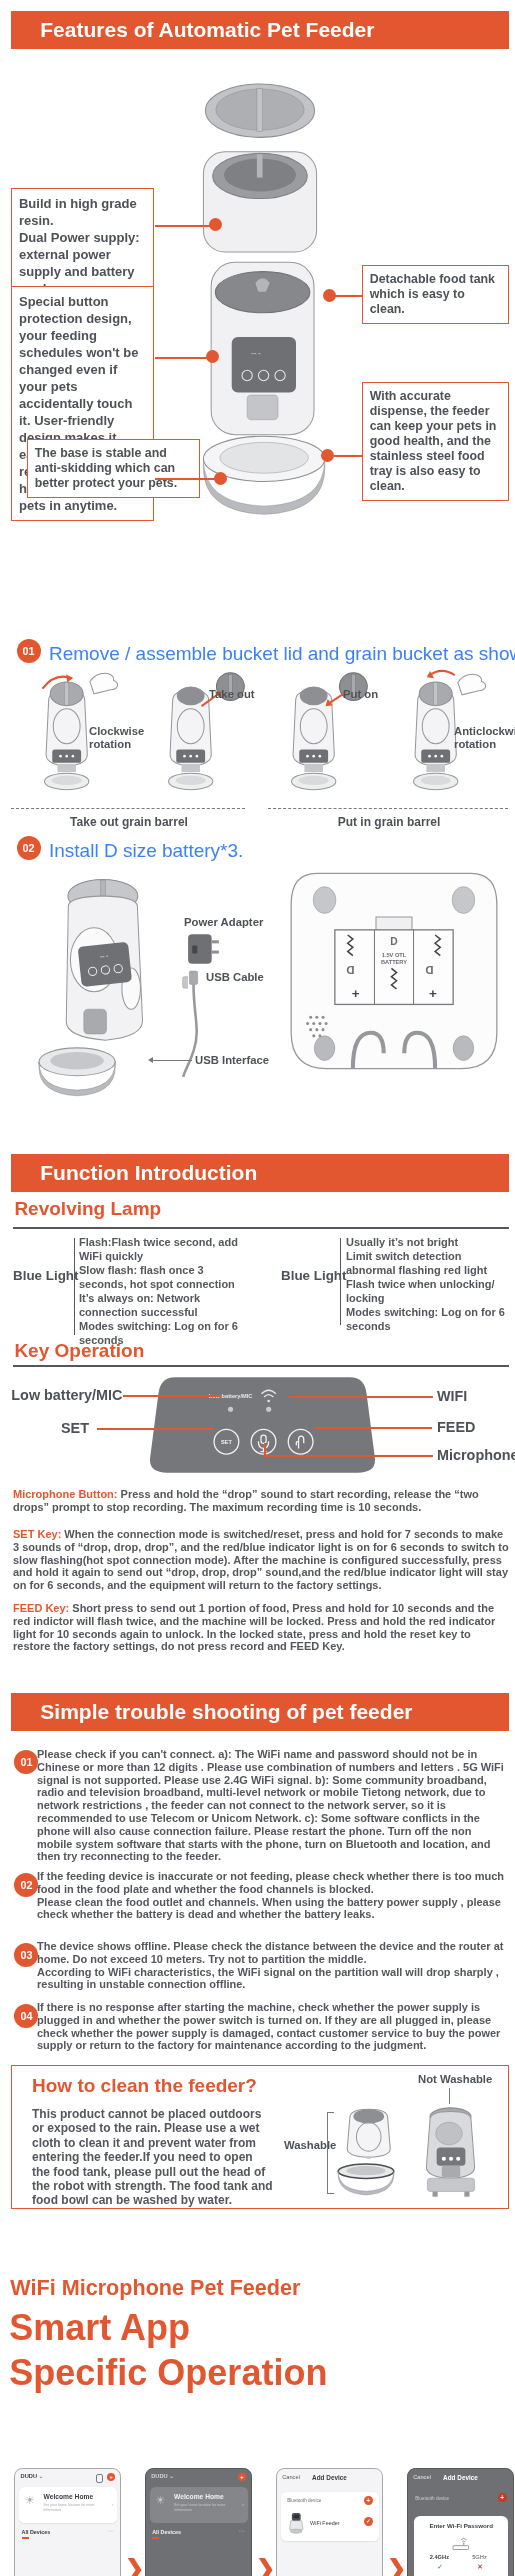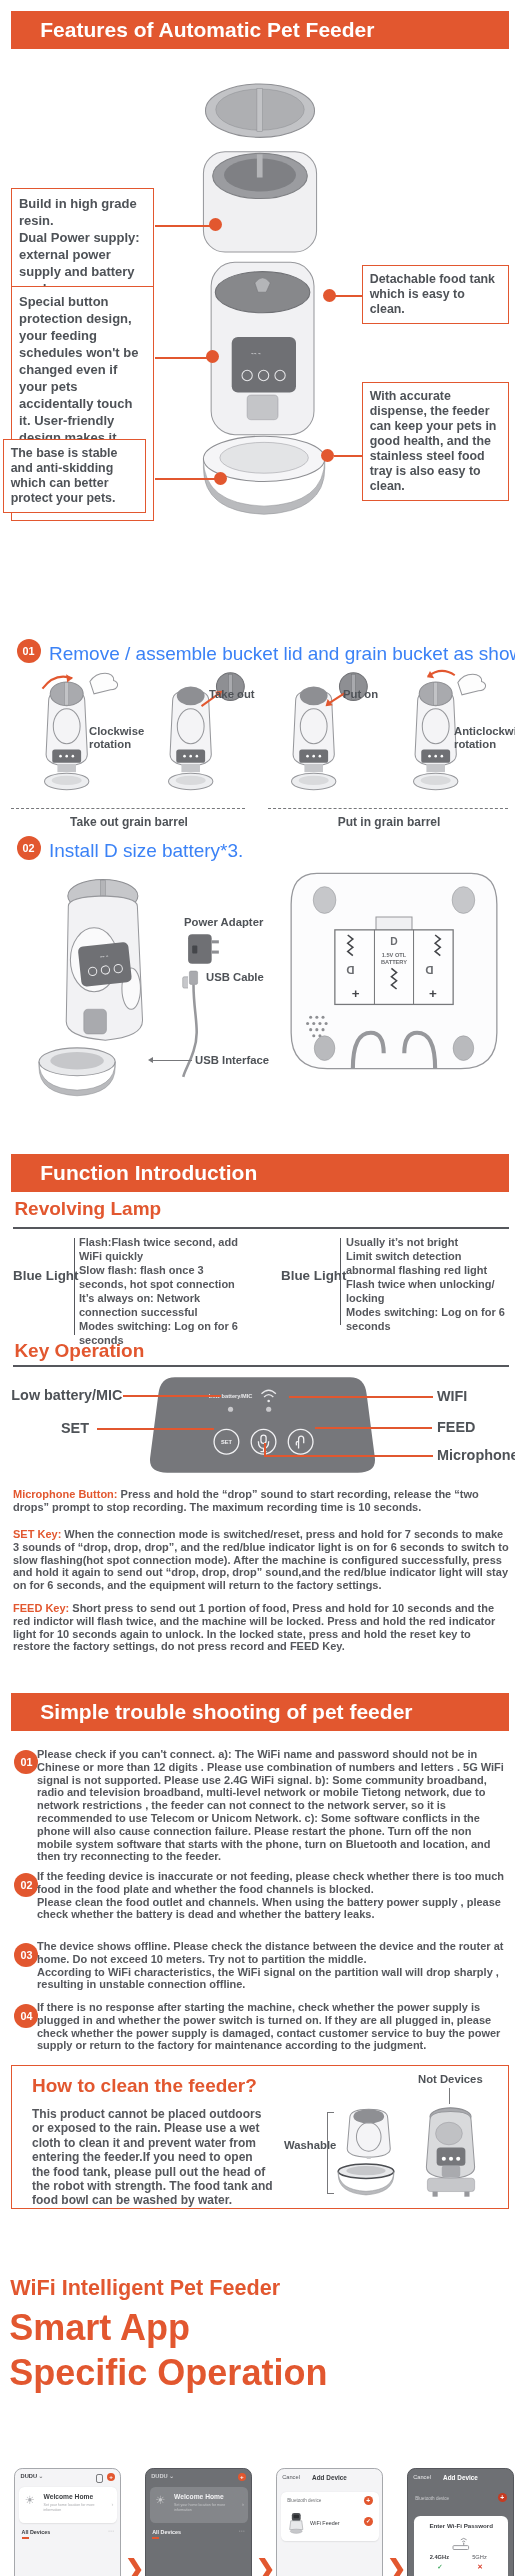--- a/index.html
+++ b/index.html
@@ -84,21 +84,21 @@
     <ellipse cx="218" cy="742" rx="118" ry="44" fill="#F5F5F7" stroke="#8E8F93" stroke-width="2"></ellipse>
     <ellipse cx="218" cy="740" rx="86" ry="30" fill="#E3E4E6" stroke="#97989C"></ellipse>
     <path d="M100,742 Q100,830 218,834 Q336,830 336,742 L336,760 Q336,845 218,850 Q100,845 100,760 Z" fill="#B9BABD" stroke="#8E8F93"></path>
   </svg>
 
   <div class="callout" style="left:11.3px;top:188px;width:143px">Build in high grade resin.
 Dual Power supply: external power supply and battery mode.</div>
   <div class="callout" style="left:11.3px;top:286px;width:143px">Special button protection design, your feeding schedules won't be changed even if your pets accidentally touch it. User-friendly design makes it easy to set up, voice record function helps you care your pets in anytime.</div>
   <div class="callout" style="left:362px;top:265px;width:147px;font-size:12.4px;line-height:15px">Detachable food tank which is easy to clean.</div>
   <div class="callout" style="left:362px;top:382px;width:147px;font-size:12.4px;line-height:15px">With accurate dispense, the feeder can keep your pets in good health, and the stainless steel food tray is also easy to clean.</div>
-  <div class="callout" style="left:3px;top:439px;width:143px;font-size:12.4px;line-height:15px">The base is stable and anti-skidding which can better protect your pets.</div>
+  <div class="callout" style="left:27px;top:439px;width:173px;font-size:12.4px;line-height:15px">The base is stable and anti-skidding which can better protect your pets.</div>
 
   <div class="cline" style="left:155px;top:225px;width:61px;height:1.5px"></div>
   <div class="dot" style="left:209px;top:218px"></div>
   <div class="cline" style="left:155px;top:357px;width:58px;height:1.5px"></div>
   <div class="dot" style="left:206px;top:350px"></div>
   <div class="cline" style="left:335px;top:295px;width:27px;height:1.5px"></div>
   <div class="dot" style="left:323px;top:289px"></div>
   <div class="cline" style="left:334px;top:455px;width:28px;height:1.5px"></div>
   <div class="dot" style="left:321px;top:449px"></div>
   <div class="cline" style="left:155px;top:478px;width:64px;height:1.5px"></div>
@@ -307,37 +307,37 @@
     <path d="M25,25 Q25,8 62,8 Q99,8 99,25 L104,85 Q104,100 62,102 Q20,100 20,85 Z" fill="#F4F4F6" stroke="#97989C" stroke-width="2"></path>
     <ellipse cx="62" cy="22" rx="30" ry="14" fill="#8E8F93"></ellipse>
     <ellipse cx="62" cy="62" rx="24" ry="28" fill="none" stroke="#97989C" stroke-width="2"></ellipse>
     <path d="M58,100 l8,0 l0,5 l-8,0 Z" fill="#C6C7CA"></path>
   </svg>
   <svg class="abs" style="left:335px;top:2163px" width="62" height="34" viewBox="0 0 120 66">
     <ellipse cx="60" cy="16" rx="54" ry="14" fill="#E8E9EB" stroke="#4A4C50" stroke-width="3"></ellipse>
     <path d="M6,16 Q6,52 60,55 Q114,52 114,16 L114,22 Q114,58 60,62 Q6,58 6,22 Z" fill="#B9BABD" stroke="#8E8F93"></path>
     <ellipse cx="60" cy="15" rx="38" ry="9" fill="#C6C7CA"></ellipse>
   </svg>
-  <div class="dlabel" style="left:418px;top:2073px">Not Devices</div>
+  <div class="dlabel" style="left:418px;top:2073px">Not Washable</div>
   <div class="abs" style="left:449px;top:2088px;width:1px;height:15.5px;background:#77787B"></div>
   <svg class="abs" style="left:412px;top:2105px" width="77" height="93" viewBox="0 0 150 180">
     <ellipse cx="75" cy="22" rx="40" ry="17" fill="#A9AAAE" stroke="#8E8F93" stroke-width="2"></ellipse>
     <path d="M35,28 Q35,12 75,12 Q115,12 115,28 L122,120 Q122,140 75,142 Q28,140 28,120 Z" fill="#D9DADC" stroke="#97989C" stroke-width="2"></path>
     <ellipse cx="72" cy="55" rx="26" ry="22" fill="#C0C1C4" stroke="#97989C"></ellipse>
     <rect x="48" y="82" width="56" height="36" rx="7" fill="#76777B"></rect>
     <circle cx="62" cy="104" r="4" fill="#fff"></circle>
       <circle cx="76" cy="104" r="4" fill="#fff"></circle>
       <circle cx="90" cy="104" r="4" fill="#fff"></circle>
     <rect x="58" y="118" width="36" height="22" rx="4" fill="#A9AAAE"></rect>
     <rect x="30" y="142" width="92" height="26" rx="6" fill="#C6C7CA" stroke="#97989C"></rect>
     <rect x="40" y="168" width="10" height="10" fill="#97989C"></rect>
       <rect x="102" y="168" width="10" height="10" fill="#97989C"></rect>
   </svg>
 
-  <div class="bigt1" style="left:10.3px;top:2275px">WiFi Intelligent Pet Feeder</div>
+  <div class="bigt1" style="left:10.3px;top:2275px">WiFi Microphone Pet Feeder</div>
   <div class="bigt2" style="left:9.3px;top:2352px">Specific Operation</div>
   <div class="bigt2" style="left:9.3px;top:2307px">Smart App</div>
 
   <div class="phone lgray" style="left:14.4px;top:2468px">
     <div class="ptxt" style="left:5.2px;top:4.1px;font-size:5.7px;font-weight:bold;color:#3A3C40"><span>DUDU</span> <span style="color:#77787B">⌄</span></div>
     <div class="abs" style="right:17.5px;top:5.2px;width:4.6px;height:6.7px;border:0.8px solid #77787B;border-radius:2.1px"></div>
     <div class="ocircle" style="right:5.2px;top:4.1px;width:8.2px;height:8.2px;font-size:6.2px;line-height:8.2px">+</div>
     <div class="pwrap" style="left:4.1px;top:17.5px;width:98px;height:36px;background:#fff;border-radius:5.2px;box-shadow:0 0.5px 1.5px rgba(0,0,0,.08)">
       <div class="ptxt" style="left:5.2px;top:7.2px;font-size:11.3px;color:#A9AAAE">☀</div>
       <div class="ptxt" style="left:24px;top:6.2px;font-size:6.7px;font-weight:bold;color:#3A3C40">Welcome Home</div>

